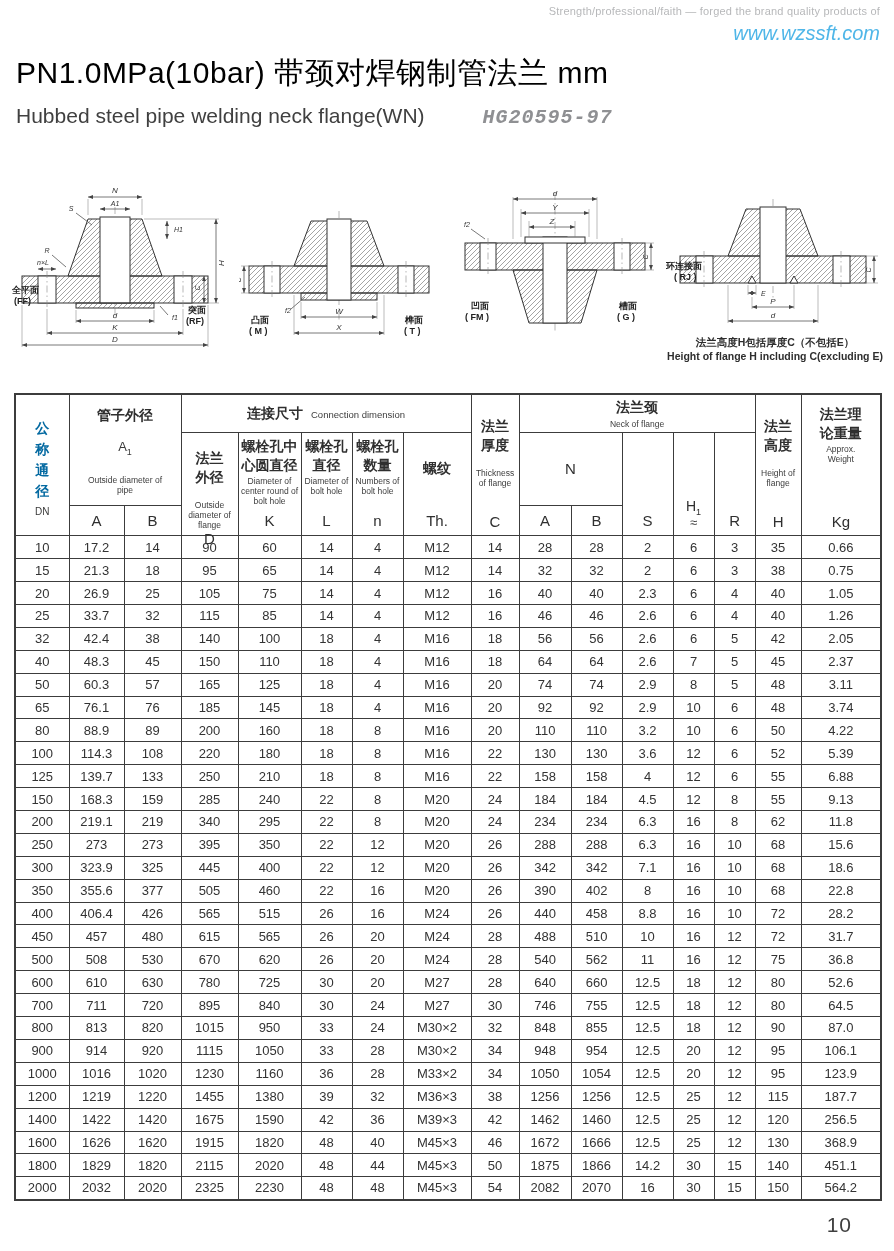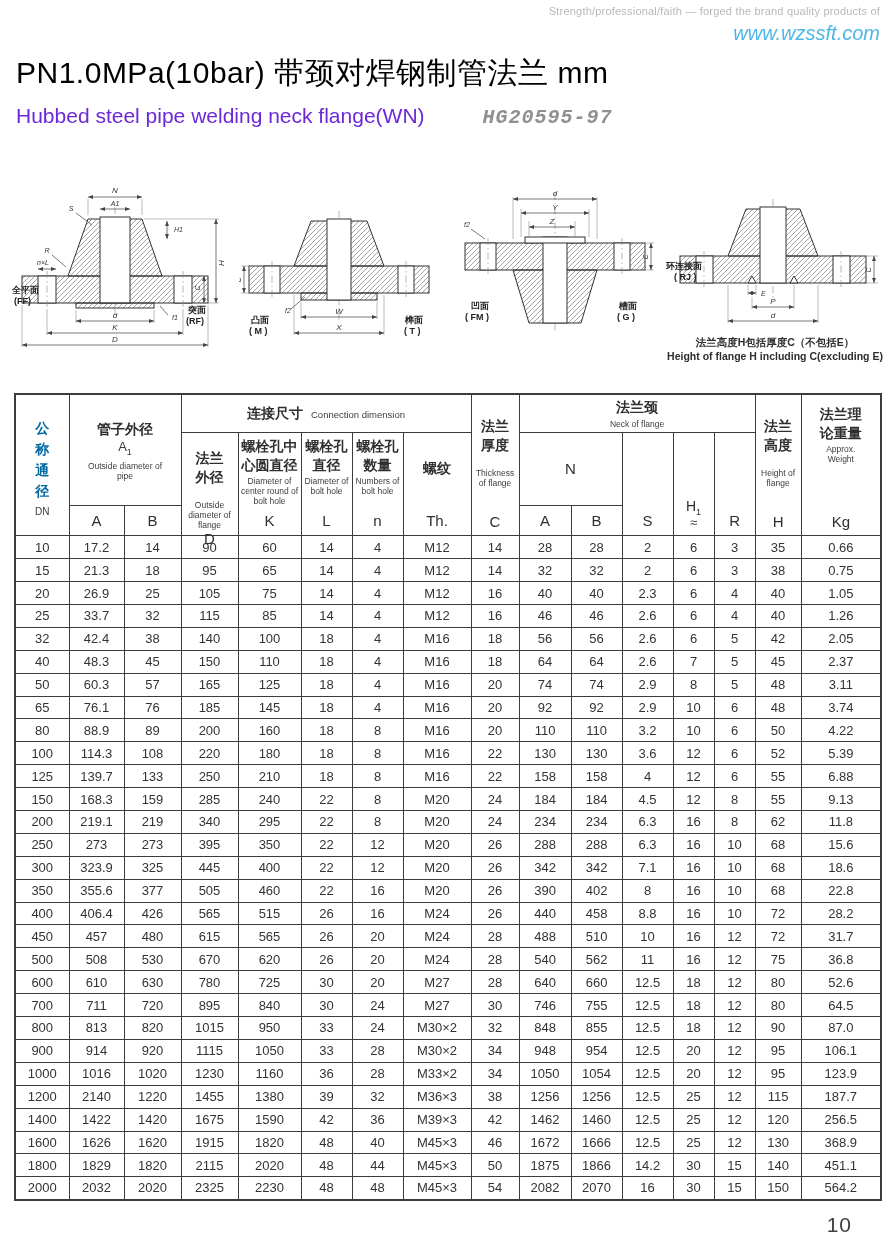--- a/index.html
+++ b/index.html
@@ -7,21 +7,21 @@
   body {
     width: 894px; height: 1251px;
     font-family: "Liberation Sans", sans-serif;
     color: #3a3a3a; position: relative; overflow: hidden;
   }
   .topbar { text-align: right; padding: 5px 14px 0 0; }
   .tagline { font-size: 11px; color: #b7b8ba; letter-spacing: .2px; }
   .website { font-size: 20px; font-style: italic; color: #4fb6e8; margin-top: 5px; font-weight: 400; }
   .title { margin: 8px 0 0 16px; font-size: 30px; font-weight: 400; color: #000000; letter-spacing: .5px; }
   .subrow { margin: 10px 16px 0 16px; display: flex; align-items: baseline; }
-  .subtitle { font-size: 21px; color: #6d28d9; font-weight: 400; }
+  .subtitle { font-size: 21px; color: #404040; font-weight: 400; }
   .standard { margin-left: 58px; font-size: 20px; font-style: italic; font-weight: 700; color: #8f9093; letter-spacing: 1px; font-family: Liberation Mono, monospace; }
 
   
   .diagrams { margin-top: 52px; padding: 0 10px; display: flex; justify-content: space-between; align-items: flex-start; }
   .dcol { display: flex; flex-direction: column; align-items: center; }
   svg text { font-family: "Liberation Sans", sans-serif; }
   .dl { stroke:#555; stroke-width:.8; fill:none; }
   .ext { stroke:#777; stroke-width:.5; }
   .cl { stroke:#888; stroke-width:.6; stroke-dasharray:7 3 1.5 3; fill:none; }
   .shape { stroke:#333; stroke-width:1; }
@@ -39,21 +39,21 @@
   .stack { display: flex; flex-direction: column; align-items: center; width: 100%; }
   .zh { font-size: 14px; font-weight: 600; color:#2f2f2f; line-height: 1.3; }
   .zh-w2 { width: 2.3em; word-break: break-all; margin: 12px auto; }
   .zh-w3 { width: 3.3em; word-break: break-all; margin: 0 auto; }
   .zh-w4 { width: 4.4em; word-break: break-all; margin: 0 auto; }
   .en { font-size: 8.5px; color:#3d3d3d; line-height: 1.18; margin-top: 2px; }
   .letter { font-size: 15px; color:#2f2f2f; }
   .grow { flex: 1 1 auto; }
   .stack-123 { height: 140px; padding: 10px 0 5px 0; }
   .stack-23 { height: 101px; padding: 4px 0 5px 0; }
-  .stack-12 { height: 110px; justify-content: center; gap: 2px; }
+  .stack-12 { height: 110px; justify-content: center; gap: 16px; }
   .stack-end { height: 101px; justify-content: flex-end; padding-bottom: 5px; }
   .dn-stack { justify-content: center; gap: 4px; }
   .dn-vert { width: 15px; word-break: break-all; font-size: 14px; font-weight: 600; line-height: 1.5; color:#0369a1; }
   .dn-code { font-size: 10px; }
   .conn-line { display: flex; align-items: baseline; gap: 8px; justify-content: center; padding: 8px 0; }
   .conn-line .en { font-size: 9.5px; }
   .neck-stack { padding: 3px 0; }
   .h1cell { font-size: 14px; color:#2f2f2f; }
   .h1cell sub { font-size: 9px; }
   .approx { font-size: 13px; line-height: 1; }
@@ -844,21 +844,21 @@
         <td>1050</td>
         <td>1054</td>
         <td>12.5</td>
         <td>20</td>
         <td>12</td>
         <td>95</td>
         <td>123.9</td>
       </tr>
       <tr>
         <td>1200</td>
-        <td>2140</td>
+        <td>1219</td>
         <td>1220</td>
         <td>1455</td>
         <td>1380</td>
         <td>39</td>
         <td>32</td>
         <td>M36×3</td>
         <td>38</td>
         <td>1256</td>
         <td>1256</td>
         <td>12.5</td>

